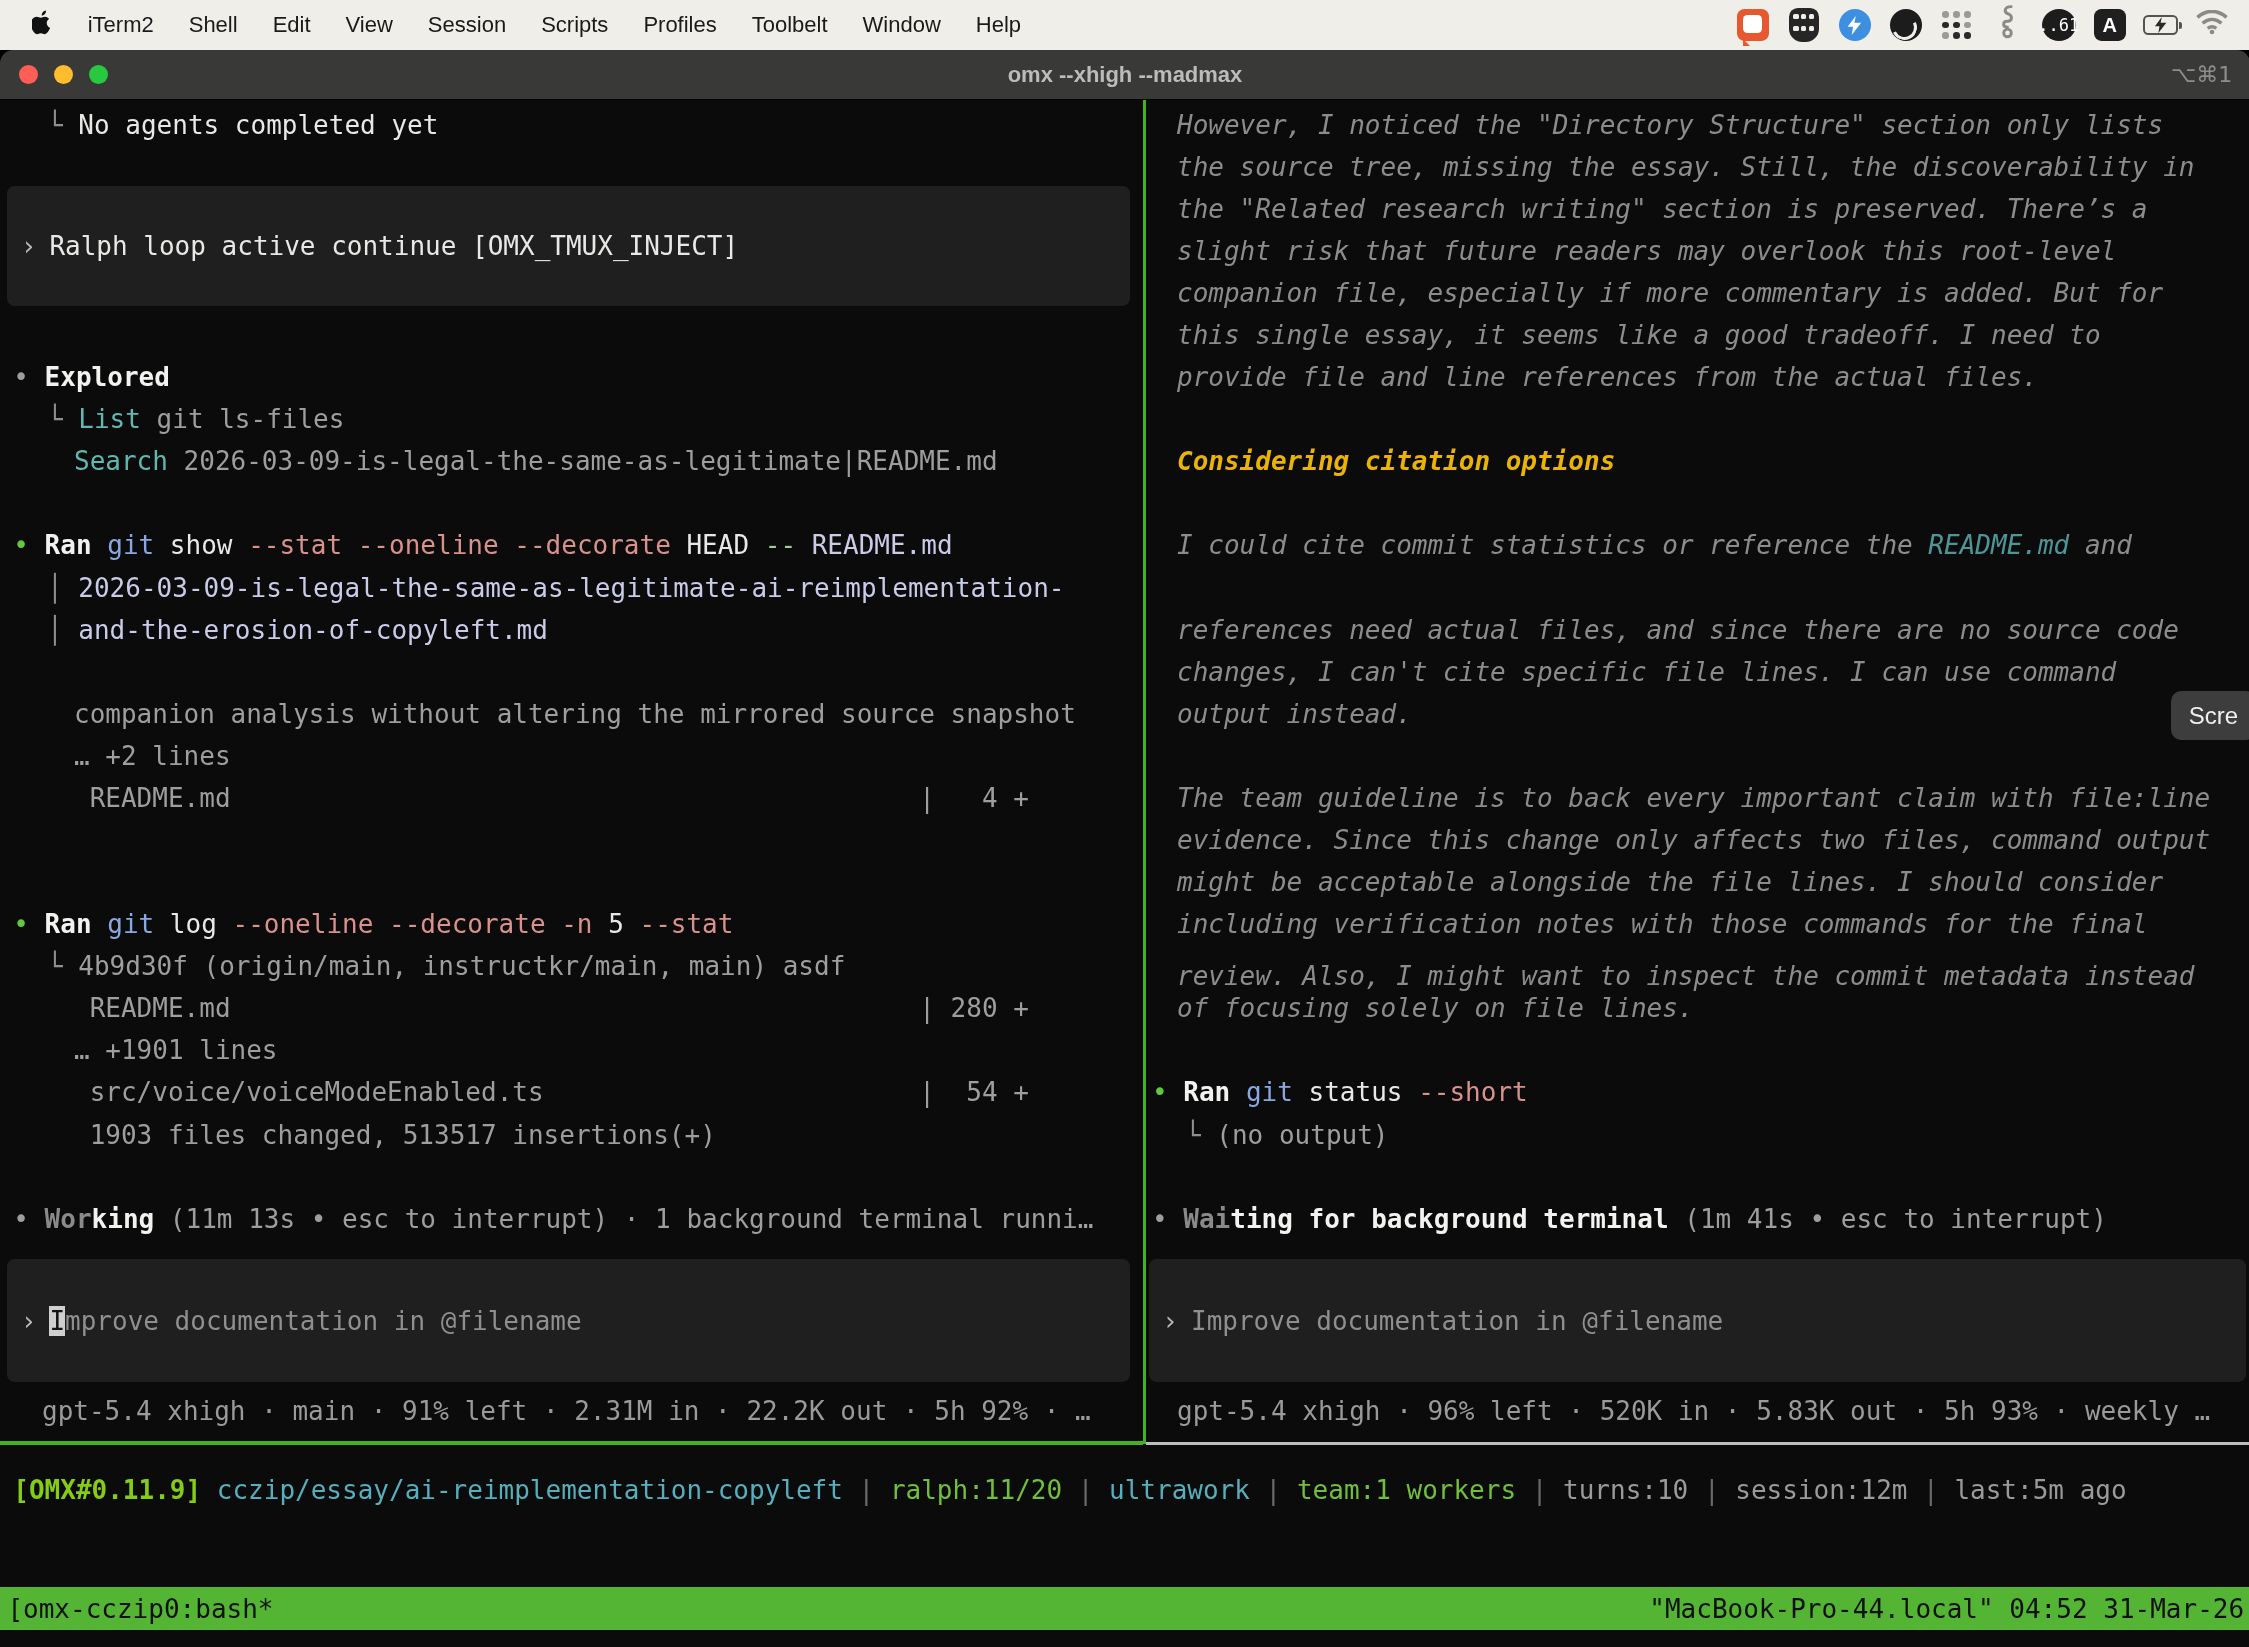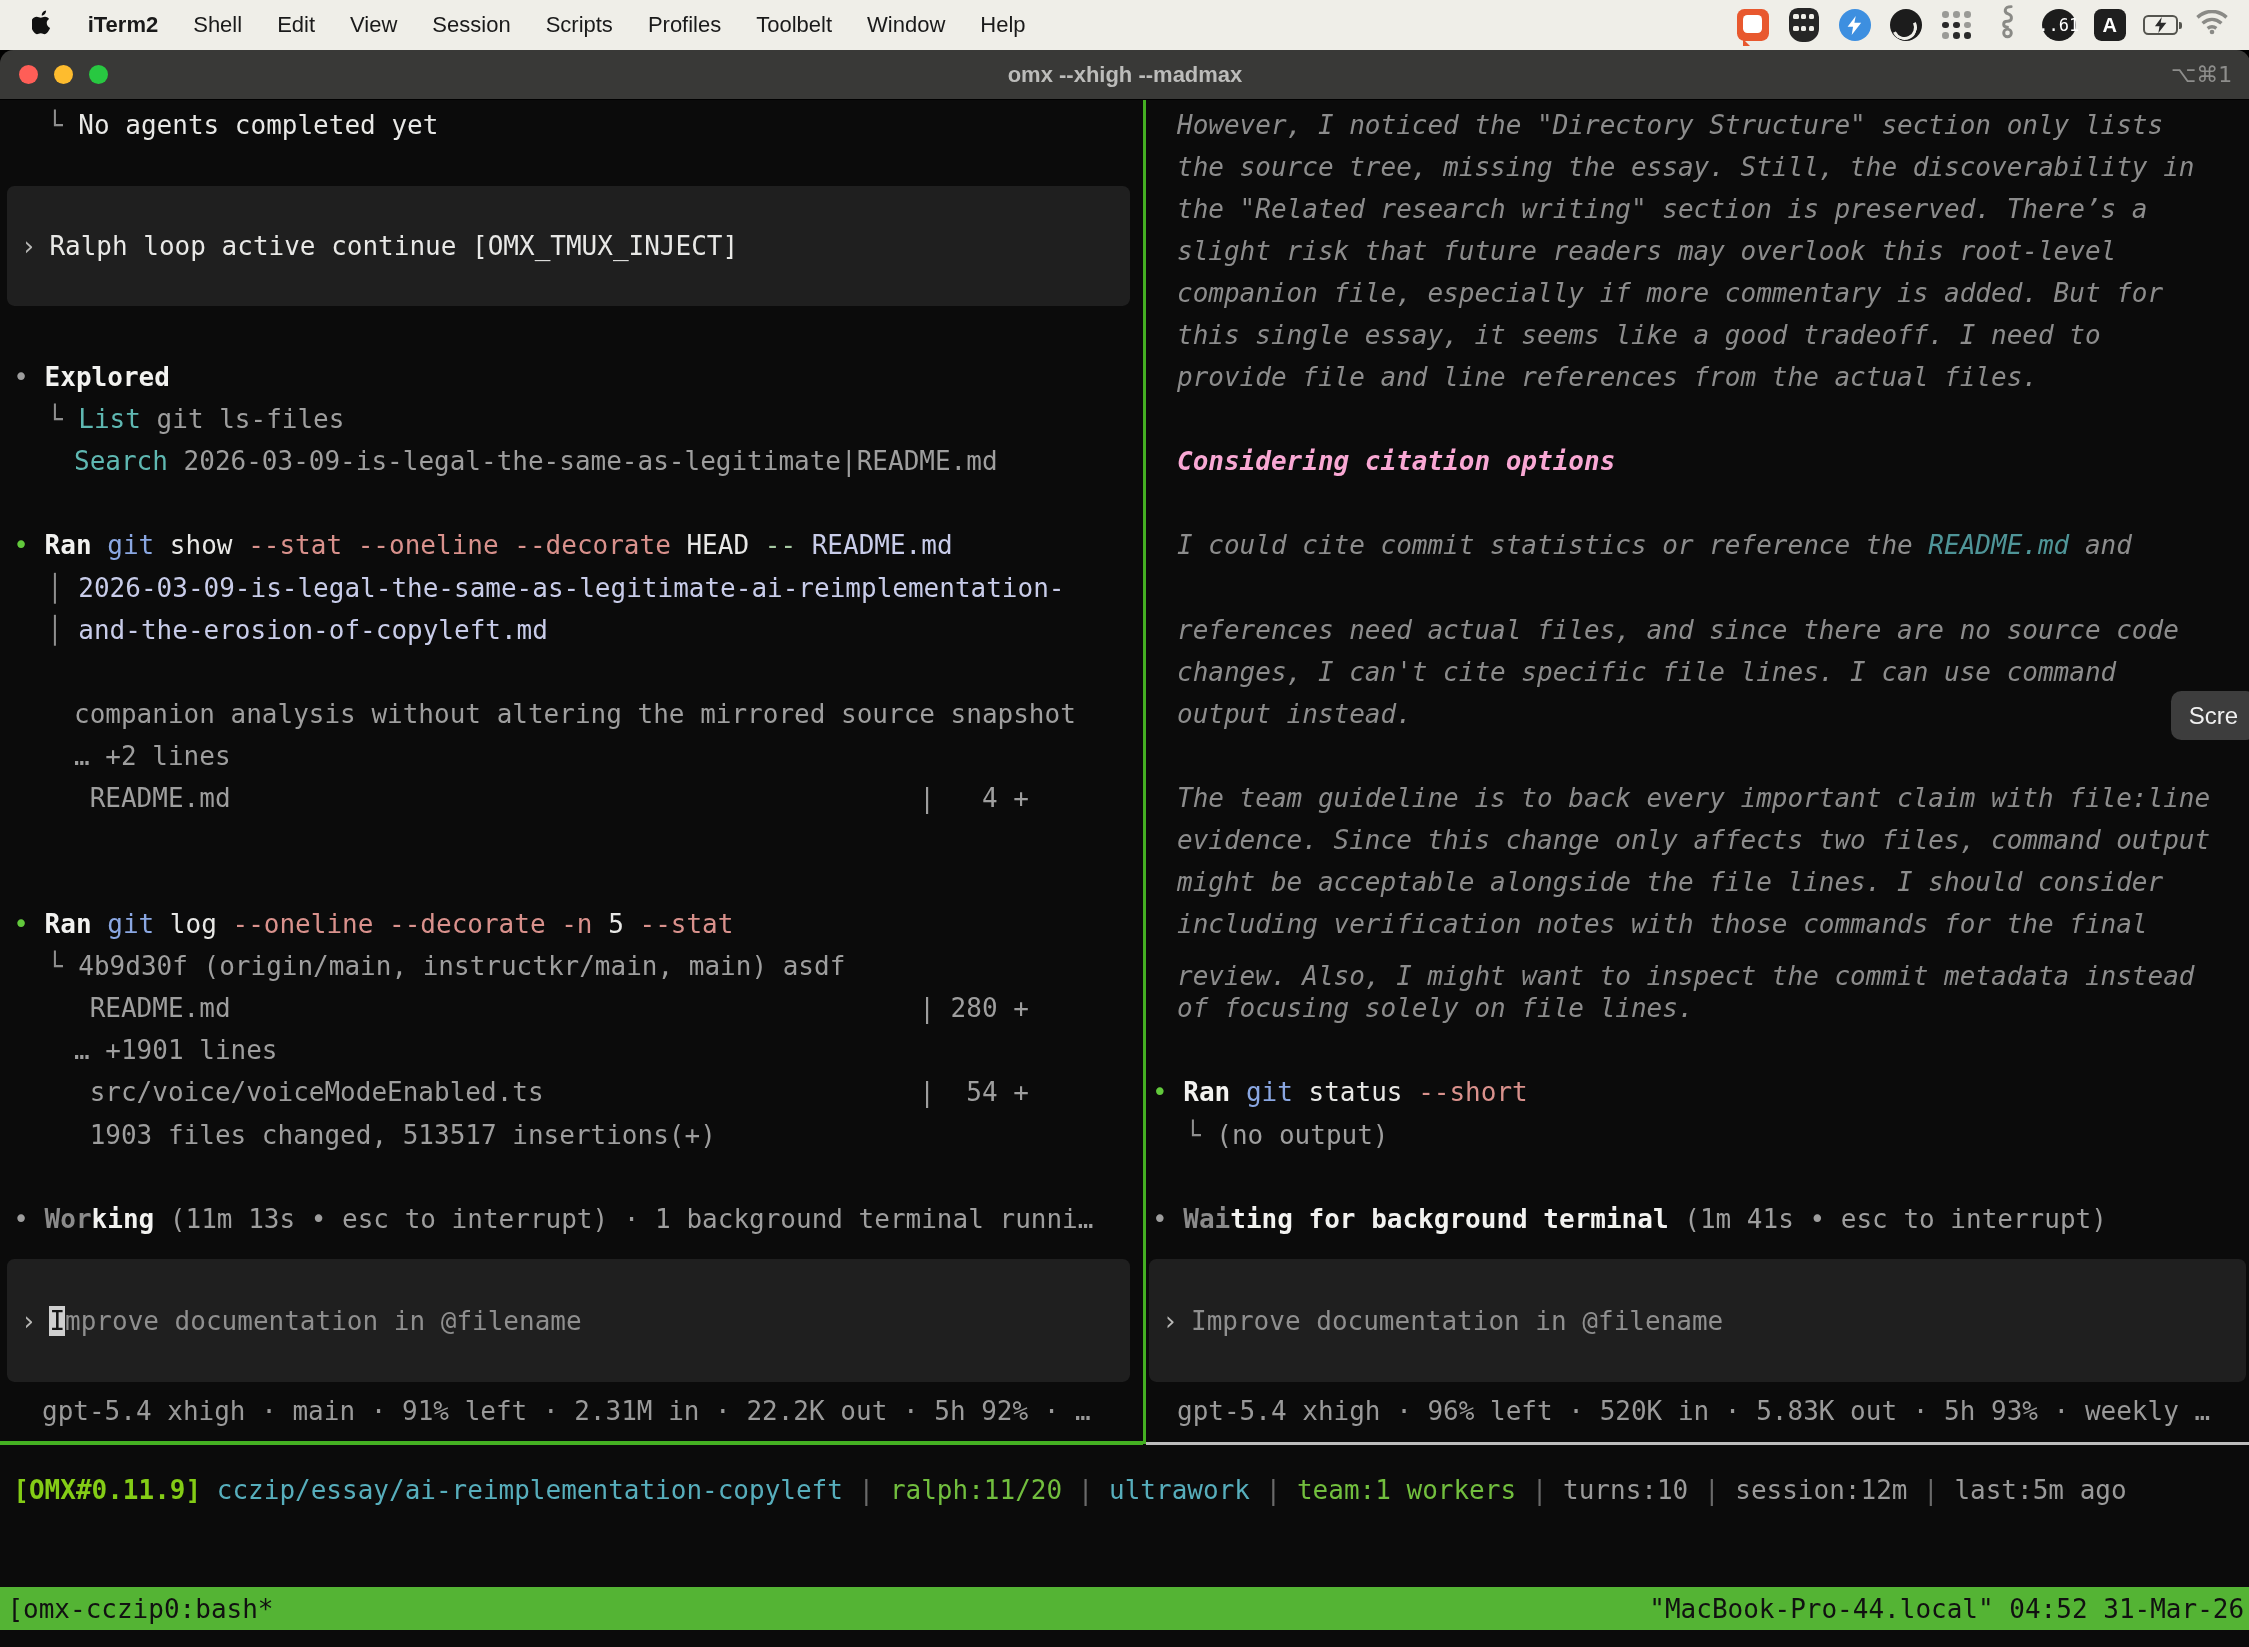--- a/index.html
+++ b/index.html
@@ -5,21 +5,21 @@
   * { margin:0; padding:0; box-sizing:border-box; }
   html,body { width:2250px; height:1648px; overflow:hidden; background:#000; }
   body { font-family:"DejaVu Sans Mono", monospace; }
 
   
   .menubar { position:absolute; left:0; top:0; width:2250px; height:50px;
     background:#efeee8; display:flex; align-items:center;
     font-family:"Liberation Sans", sans-serif; font-size:22px; color:#1a1a1a; }
   .mb-left { display:flex; align-items:center; gap:35px; padding-left:32px; }
   .mb-item { white-space:nowrap; }
-  .mb-item.app { font-weight:bold; }
+  .mb-item.app { font-weight:normal; }
   .mb-right { margin-left:auto; display:flex; align-items:center; gap:16px; padding-right:20.7px; }
   .mb-icon { width:35px; height:35px; display:flex; align-items:center; justify-content:center; position:relative; }
 
   .ic-chat { width:32px; height:32px; background:#e8582e; border-radius:7.4px; position:relative; }
   .ic-chat::before { content:""; position:absolute; left:6.6px; top:5.9px; width:19px; height:17.7px;
     background:#fff; border-radius:4.4px; }
   .ic-chat::after { content:""; position:absolute; left:6.6px; bottom:1.5px; width:0; height:0;
     border-left:7.4px solid #e8582e; border-top:7.4px solid transparent; transform:translateY(5.9px); }
   .ic-shield { width:29.5px; height:34px; background:#262626; border-radius:8.9px 8.9px 13.3px 13.3px; position:relative; }
   .ic-shield .dots { position:absolute; inset:5.9px 4.4px; display:grid; grid-template-columns:repeat(3,1fr); gap:2.2px; }
@@ -61,21 +61,21 @@
   .c-boldgray  { color:#8a8a8a; font-weight:bold; }
   .c-tree  { color:#8f8f8f; }
   .c-cyan  { color:#5fb8b2; }
   .c-blue  { color:#8aa7e2; }
   .c-pink  { color:#d9918c; }
   .c-lav   { color:#c8cce9; }
   .c-pgreen{ color:#a6c9a2; }
   .c-gbul  { color:#62c93c; }
   .c-graybul { color:#9e9e9e; }
   .c-it    { color:#8c8c8c; font-style:italic; }
-  .c-ithead{ color:#f9a8d4; font-style:italic; font-weight:bold; }
+  .c-ithead{ color:#eab308; font-style:italic; font-weight:bold; }
   .c-teal  { color:#4f9598; font-style:italic; }
   .c-plain { color:#e8e8e6; }
 
   .v-divider { position:absolute; left:1143px; top:0; width:3px; height:1344px; background:#44b022; }
   .h-sep-left  { position:absolute; left:0; top:1341px; width:1143px; height:3.7px; background:#44b022; }
   .h-sep-right { position:absolute; left:1146px; top:1342px; width:1104px; height:3px; background:#bdbdbd; }
 
   .tbox { position:absolute; background:#1f1f1f; border-radius:7.4px; }
   .tbox .prompt { position:absolute; left:13.3px; top:50%; transform:translateY(-50%); color:#b8b8b6; }
   .tbox .btext  { position:absolute; left:42px; top:50%; transform:translateY(-50%); white-space:pre; }

